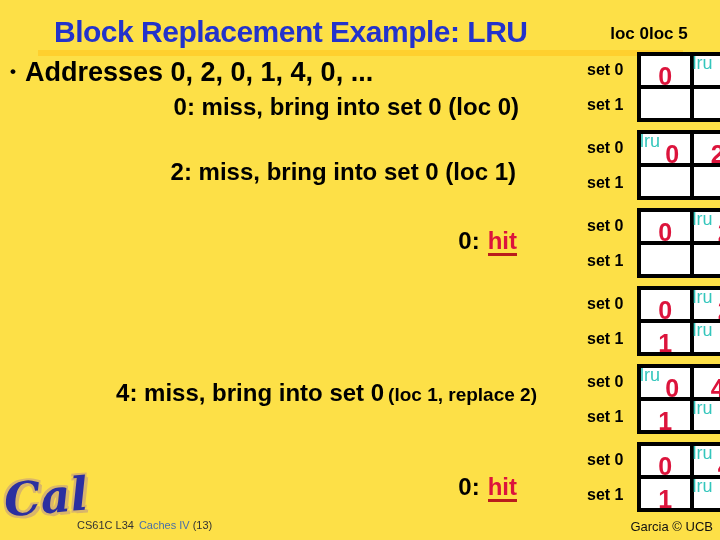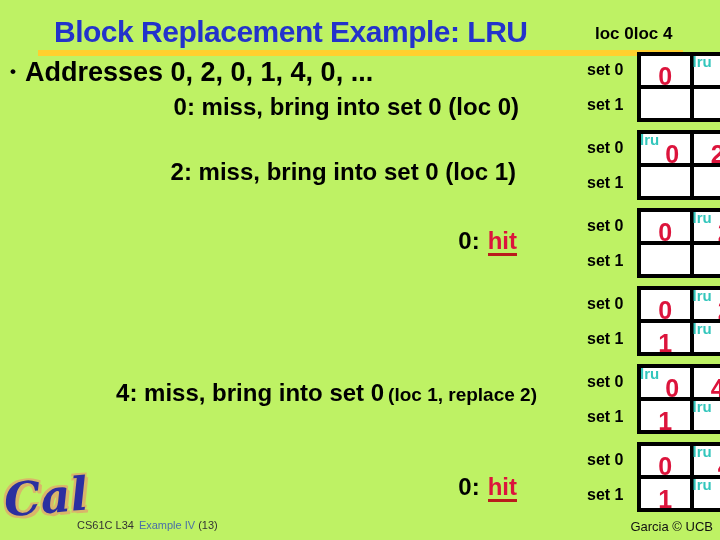--- a/index.html
+++ b/index.html
@@ -1,30 +1,30 @@
 <!DOCTYPE html>
 <html><head>
 <meta charset="utf-8">
 <style>
   html,body { margin:0; padding:0; background:#888; }
   .slide {
-    position:relative; width:720px; height:540px; background:#bef264;
+    position:relative; width:720px; height:540px; background:#fde047;
     font-family:"Liberation Sans", sans-serif; overflow:hidden; margin:0 auto;
   }
   .title {
     position:absolute; left:54px; top:15px; font-size:30px; font-weight:bold;
     color:#2333cb; white-space:nowrap; letter-spacing:-0.5px; z-index:2;
   }
   .title-underline {
     position:absolute; left:38px; top:50px; width:645px; height:6px;
     background:#ffd02e; z-index:1;
   }
   .loc-headers {
     position:absolute; left:595px; top:24px; width:108px; display:flex;
-    justify-content:flex-start; font-size:17px; font-weight:bold; color:#000; z-index:3;
+    justify-content:center; font-size:17px; font-weight:bold; color:#000; z-index:3;
   }
   .bullet-line {
     position:absolute; left:10px; top:57px; font-size:27px; font-weight:bold;
     color:#000; white-space:nowrap; z-index:2;
   }
   .bullet-dot { font-size:17px; margin-right:9px; position:relative; top:-4px; }
   .event {
     position:absolute; font-size:24px; font-weight:bold; color:#000;
     white-space:nowrap; z-index:2;
   }
@@ -47,21 +47,21 @@
     width:101px; height:62px; border:4px solid #000; background:#000;
     display:grid; grid-template-columns:1fr 1fr; grid-template-rows:1fr 1fr; gap:4px;
   }
   .cell { background:#fff; position:relative; }
   .val {
     position:absolute; bottom:-4px; left:0; right:0; text-align:center;
     font-size:25px; font-weight:bold; color:#dc143c; line-height:1;
   }
   .val-shift { transform:translateX(7px); }
   .lru {
-    position:absolute; top:-2px; left:-1px; font-size:15px; font-weight:bold;
+    position:absolute; top:-2px; left:-1px; font-size:18px; font-weight:normal;
     color:#33c6bc; line-height:1; z-index:2;text-align:right;
   }
   .cal-logo {
     position:absolute; left:4px; top:472px; font-family:"DejaVu Serif", serif;
     font-style:italic; font-weight:bold; font-size:46px; line-height:1.1;
     color:#2b2fa0; transform:rotate(-5deg); z-index:2;
     text-shadow:2px 2px 0 #d9b66a, -2px -2px 0 #d9b66a, 2px -2px 0 #d9b66a,
                 -2px 2px 0 #d9b66a, 3px 3px 0 #d9b66a;
   }
   .footer-left { position:absolute; left:77px; top:519px; font-size:11px; color:#333; z-index:2; white-space:nowrap; }
@@ -72,21 +72,21 @@
 </head>
 <body>
 
 <div class="slide">
 
   <div class="title">Block Replacement Example: LRU</div>
   <div class="title-underline"></div>
 
   <div class="loc-headers">
     <span>loc 0</span>
-    <span>loc 4</span>
+    <span>loc 5</span>
   </div>
 
   <div class="bullet-line">
     <span class="bullet-dot">•</span><span>Addresses 0, 2, 0, 1, 4, 0, ...</span>
   </div>
 
   <div class="event e1">0: miss, bring into set 0 (loc 0)</div>
   <div class="event e2">2: miss, bring into set 0 (loc 1)</div>
   <div class="event e3">
     <span>0:</span><span class="hit">hit</span>
@@ -241,17 +241,17 @@
             <span class="lru">lru</span>
             <span class="val"></span>
           </div>
         </div>
       </div>
     </div>
 
   <div class="cal-logo">Cal</div>
 
   <div class="footer-left">
-    <span class="course">CS61C L34</span><span class="lecture">Example IV</span><span class="page">(13)</span>
+    <span class="course">CS61C L34</span><span class="lecture">Caches IV</span><span class="page">(13)</span>
   </div>
   <div class="footer-right">Garcia © UCB</div>
 
 </div>
 
 </body></html>

